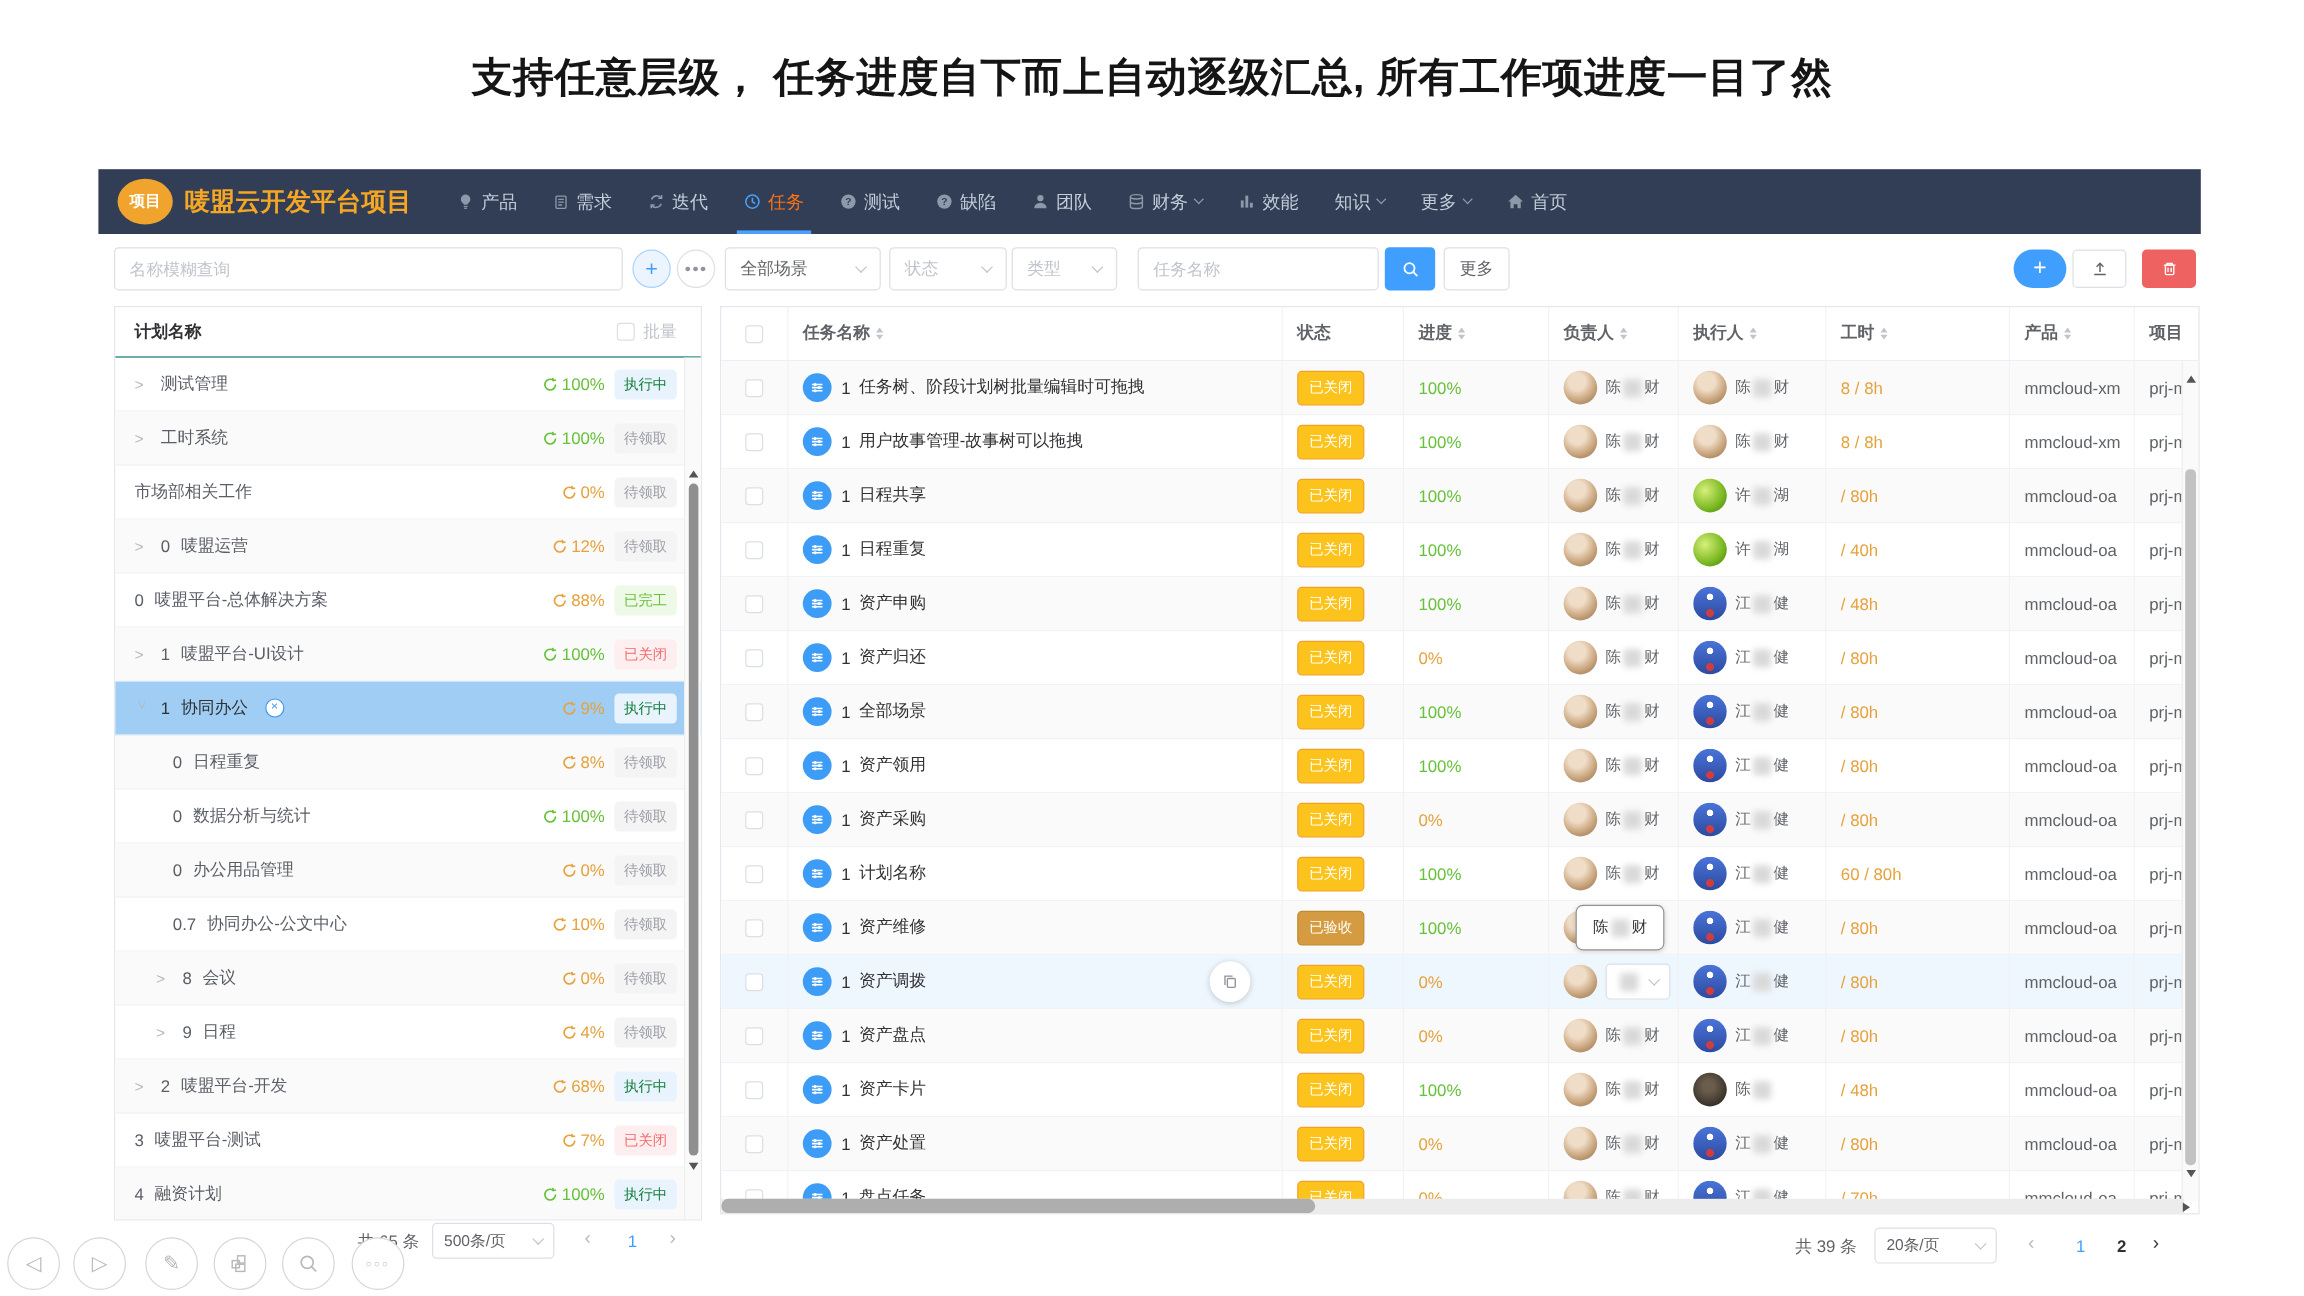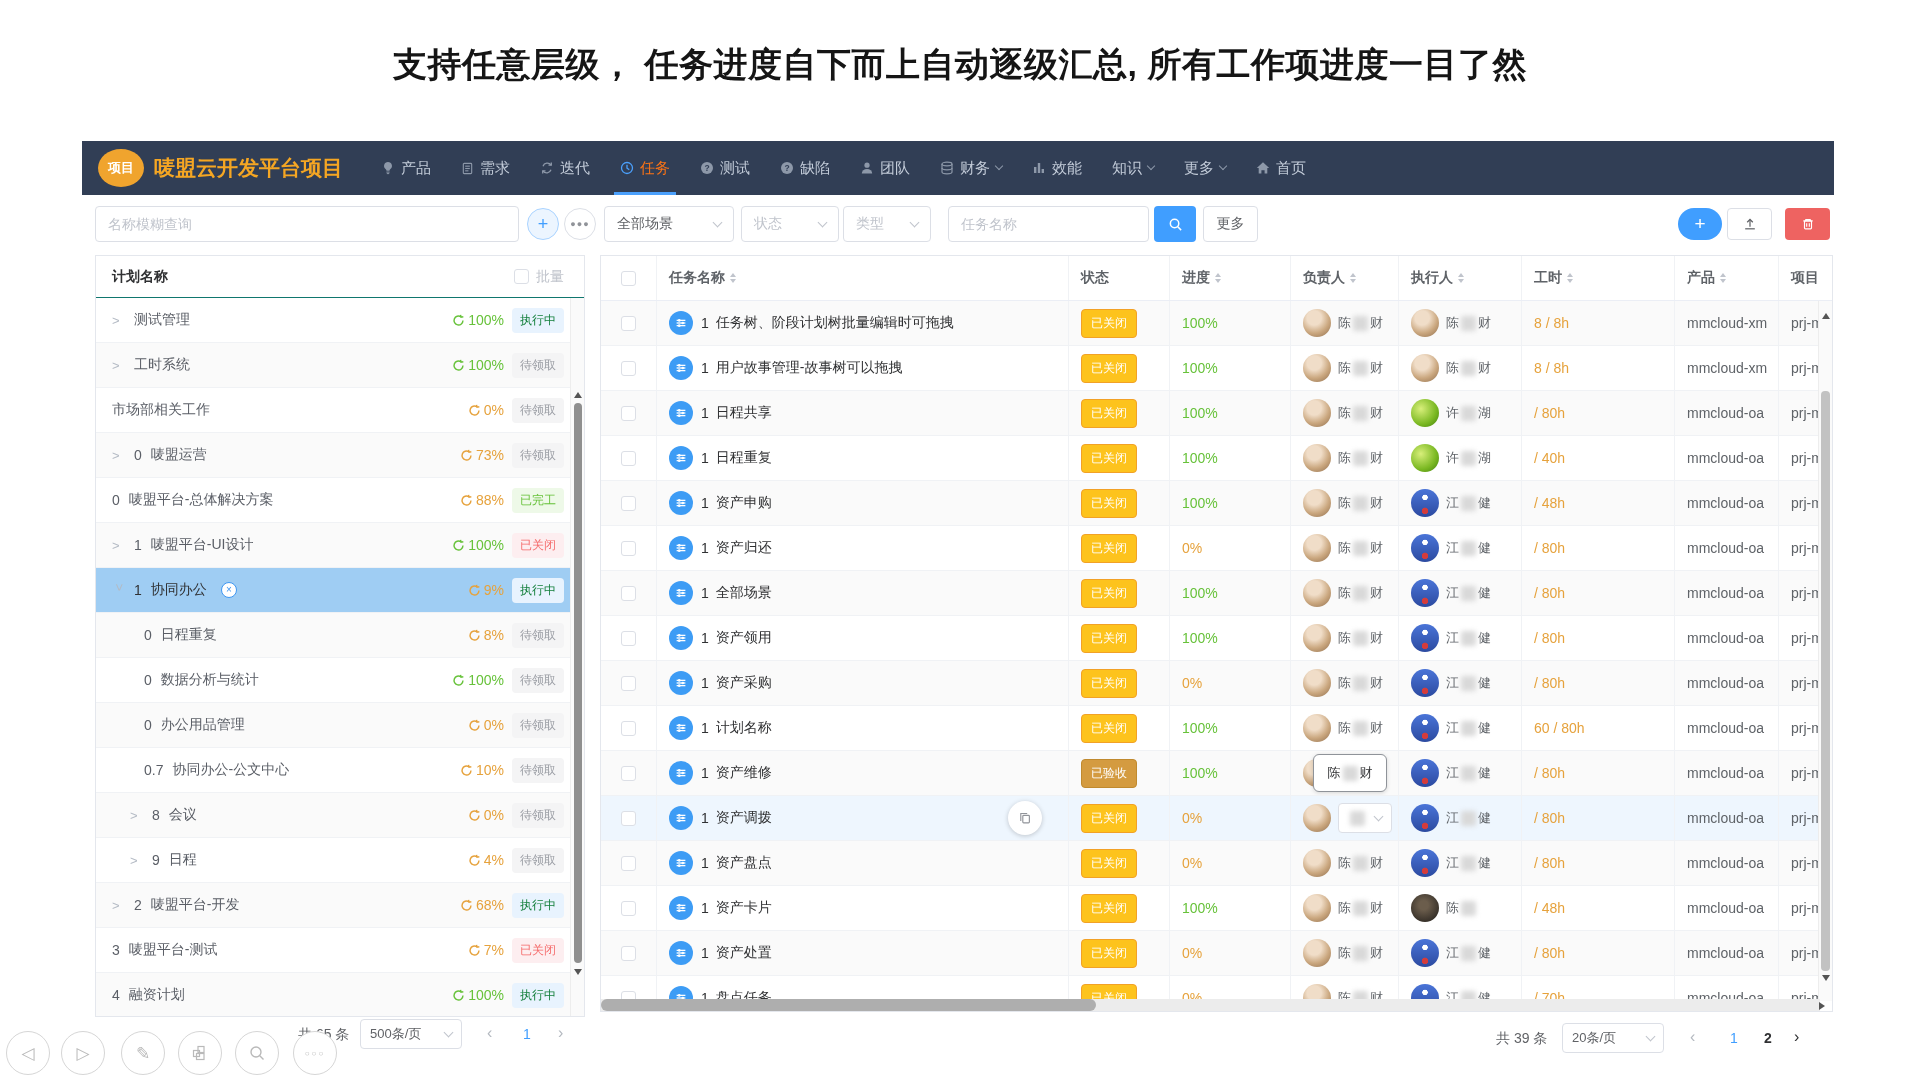--- a/index.html
+++ b/index.html
@@ -310,21 +310,21 @@
         <div class="prow">
           <span class="arr right">&gt;</span>
           <span class="pnum">0</span>
           <span class="plabel">唛盟运营</span>
 
           <span class="pct po">
             <svg viewBox="0 0 14 14" width="13" height="13" fill="none" stroke="currentColor" stroke-width="1.5">
               <path d="M11.8 7A4.8 4.8 0 1 1 9.6 3"></path>
               <path d="M9.2 0.9l.5 2.5 2.5-.5"></path>
             </svg>
-            <span>73%</span>
+            <span>12%</span>
           </span>
           <span class="pbadge b-gray">待领取</span>
         </div>
         <div class="prow">
 
           <span class="pnum">0</span>
           <span class="plabel">唛盟平台-总体解决方案</span>
 
           <span class="pct po">
             <svg viewBox="0 0 14 14" width="13" height="13" fill="none" stroke="currentColor" stroke-width="1.5">

